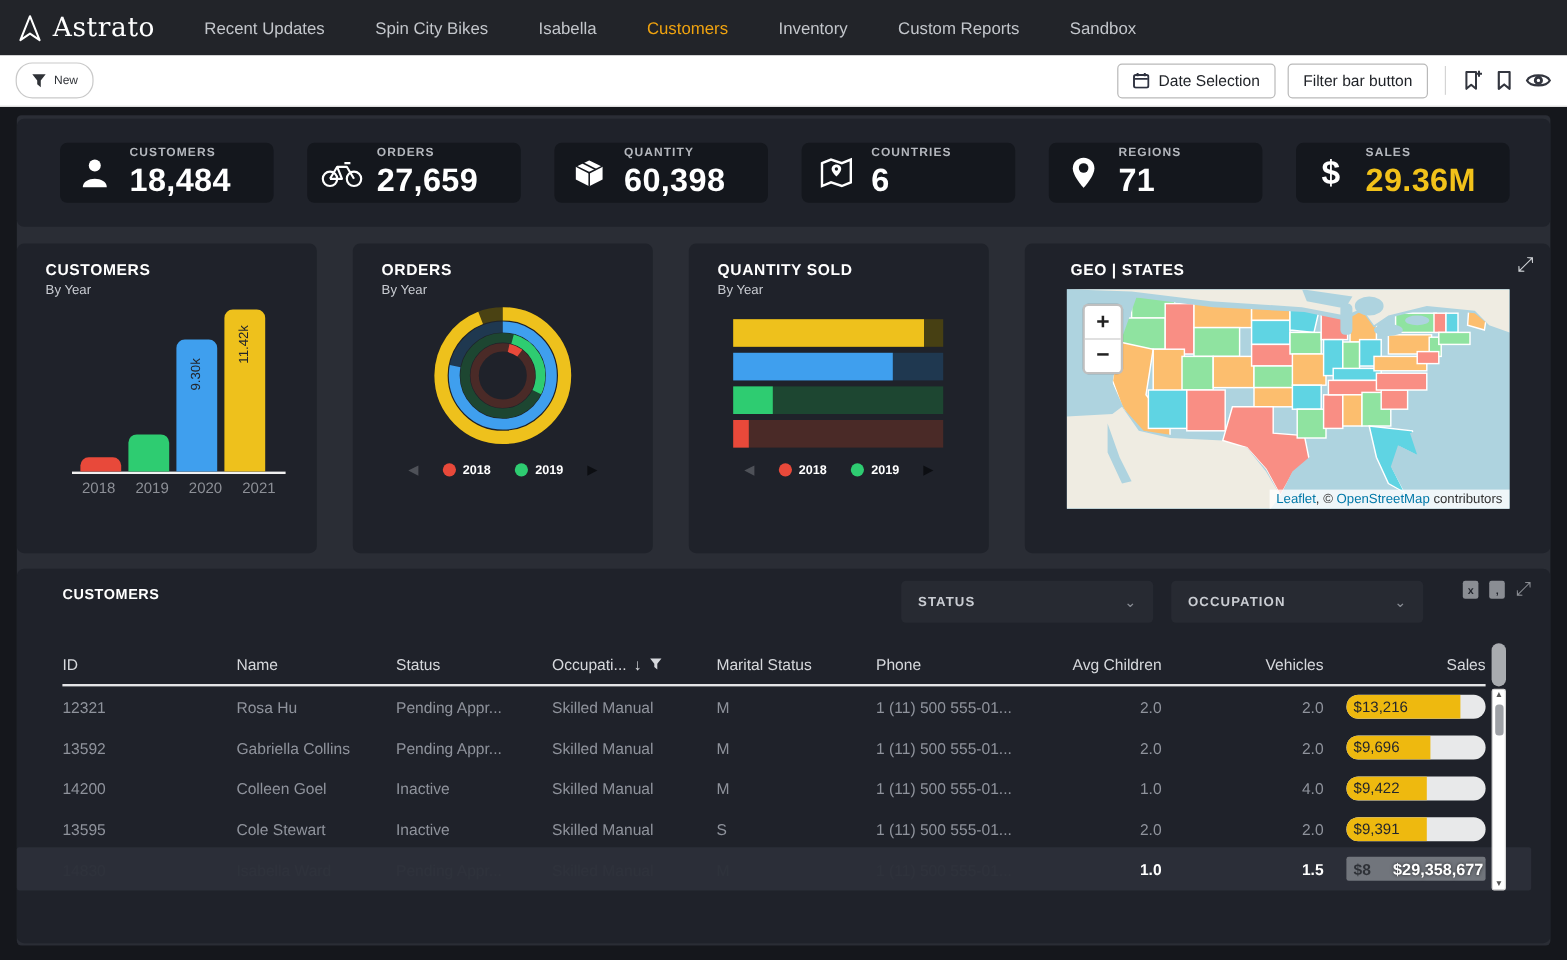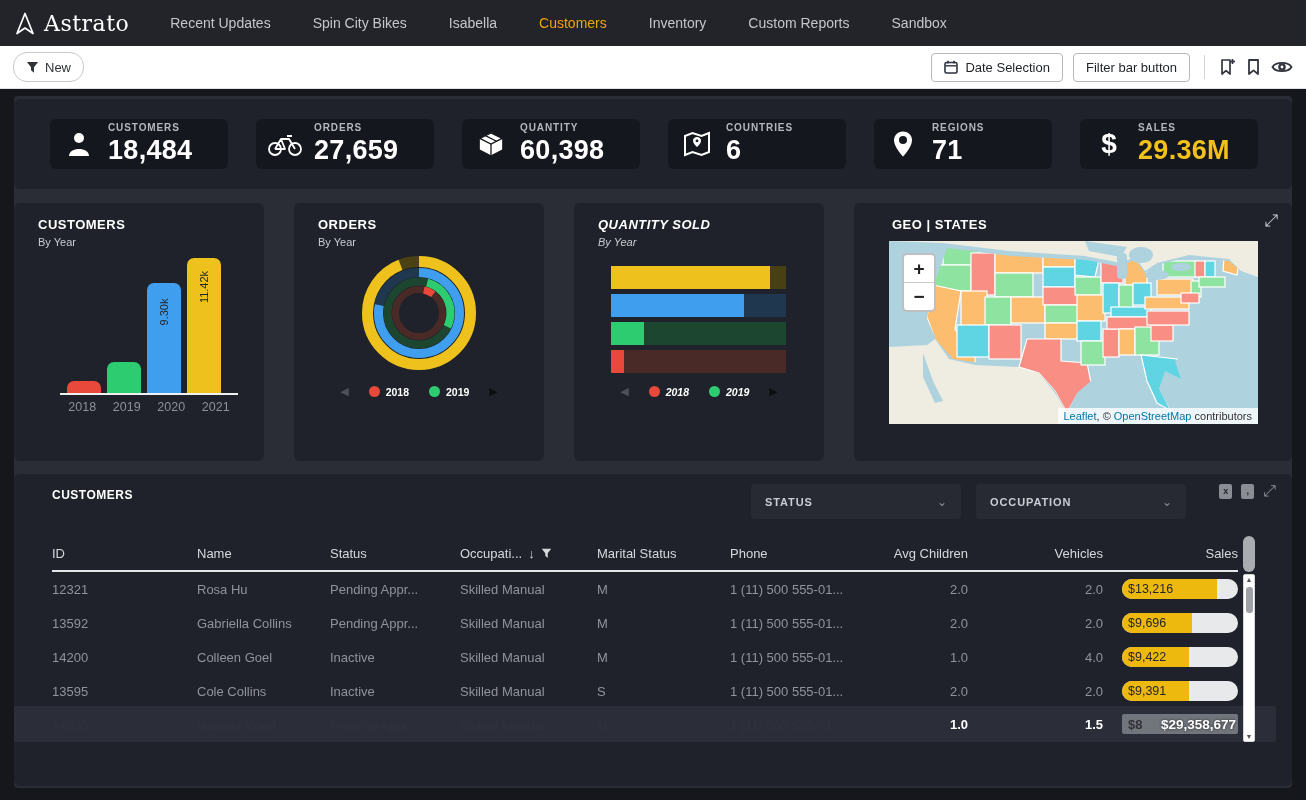--- a/index.html
+++ b/index.html
@@ -10,21 +10,21 @@
     -webkit-font-smoothing:antialiased;
   }
   
   .navbar{position:absolute;left:0;top:0;width:1306px;height:46px;background:#222429;display:flex;align-items:center;}
   .brand{display:flex;align-items:center;gap:8px;padding:0 20px 0 14px;color:#fff;}
   .brand .logotype{font-family:"DejaVu Serif","Liberation Serif",serif;font-size:22px;letter-spacing:.5px;}
   .nav-item{color:#c3c6cb;font-size:14px;padding:0 21px;cursor:pointer;line-height:46px;}
   .nav-item.active{color:#f0a30f;}
   
   .toolbar{position:absolute;left:0;top:46px;width:1306px;height:43px;background:#ffffff;border-bottom:1px solid #e2e2e2;display:flex;align-items:center;padding:0 13px;box-sizing:border-box;}
-  .pill{display:flex;align-items:center;gap:6px;border:1px solid #c9c9c9;border-radius:14px;height:28px;padding:0 12px;font-size:13px;color:#2f3237;background:#fff;}
+  .pill{display:flex;align-items:center;gap:6px;border:1px solid #c9c9c9;border-radius:14px;height:28px;padding:0 12px;font-size:10px;color:#2f3237;background:#fff;}
   .tb-right{margin-left:auto;display:flex;align-items:center;gap:10px;}
   .tb-btn{display:flex;align-items:center;gap:7px;border:1px solid #b9b9b9;border-radius:4px;height:27px;padding:0 12px;font-size:13px;color:#1f2227;background:#fff;cursor:pointer;}
   .tb-divider{width:1px;height:24px;background:#d4d4d4;margin:0 4px;}
   .tb-icon{color:#33363f;display:flex;align-items:center;cursor:pointer;}
   
   .sheet{position:absolute;left:14px;top:96px;width:1278px;height:692px;background:#2a2d35;border-radius:4px;}
   .panel{position:absolute;background:#1f222a;border-radius:6px;}
   .panel-title{position:absolute;left:24px;top:14px;color:#fff;font-size:13px;font-weight:bold;letter-spacing:.5px;}
   .panel-sub{position:absolute;left:24px;top:33px;color:#c9ccd2;font-size:11px;}
   .pad-title{left:38px !important;}
@@ -274,21 +274,21 @@
           <span class="lbl">2018</span>
         </span>
         <span class="item">
           <span class="dot" style="background: rgb(46, 204, 113);"></span>
           <span class="lbl">2019</span>
         </span>
         <span class="arr next">▶</span>
       </div>
   </div>
 
-  <div class="panel" style="left:560px;top:107px;width:250px;height:258px;font-style:italic;">
+  <div class="panel" style="left:560px;top:107px;width:250px;height:258px;">
     <div class="panel-title">QUANTITY SOLD</div>
     <div class="panel-sub">By Year</div>
     <div id="hbars">
         <div class="hbar" style="top: 63px; background: rgb(71, 64, 19);">
           <div class="fill" style="width: 91%; background: rgb(238, 193, 28);"></div>
         </div>
         <div class="hbar" style="top: 91px; background: rgb(31, 56, 80);">
           <div class="fill" style="width: 76%; background: rgb(63, 159, 238);"></div>
         </div>
         <div class="hbar" style="top: 119px; background: rgb(29, 70, 49);">
@@ -486,21 +486,21 @@
           <div class="c r">4.0</div>
           <div class="salescell">
             <div class="sbar">
               <div class="sfill" style="width: 58%;"></div>
               <div class="stxt">$9,422</div>
             </div>
           </div>
         </div>
         <div class="trow tgrid">
           <div class="c">13595</div>
-          <div class="c">Cole Collins</div>
+          <div class="c">Cole Stewart</div>
           <div class="c">Inactive</div>
           <div class="c">Skilled Manual</div>
           <div class="c">S</div>
           <div class="c">1 (11) 500 555-01...</div>
           <div class="c r">2.0</div>
           <div class="c r">2.0</div>
           <div class="salescell">
             <div class="sbar">
               <div class="sfill" style="width: 58%;"></div>
               <div class="stxt">$9,391</div>

